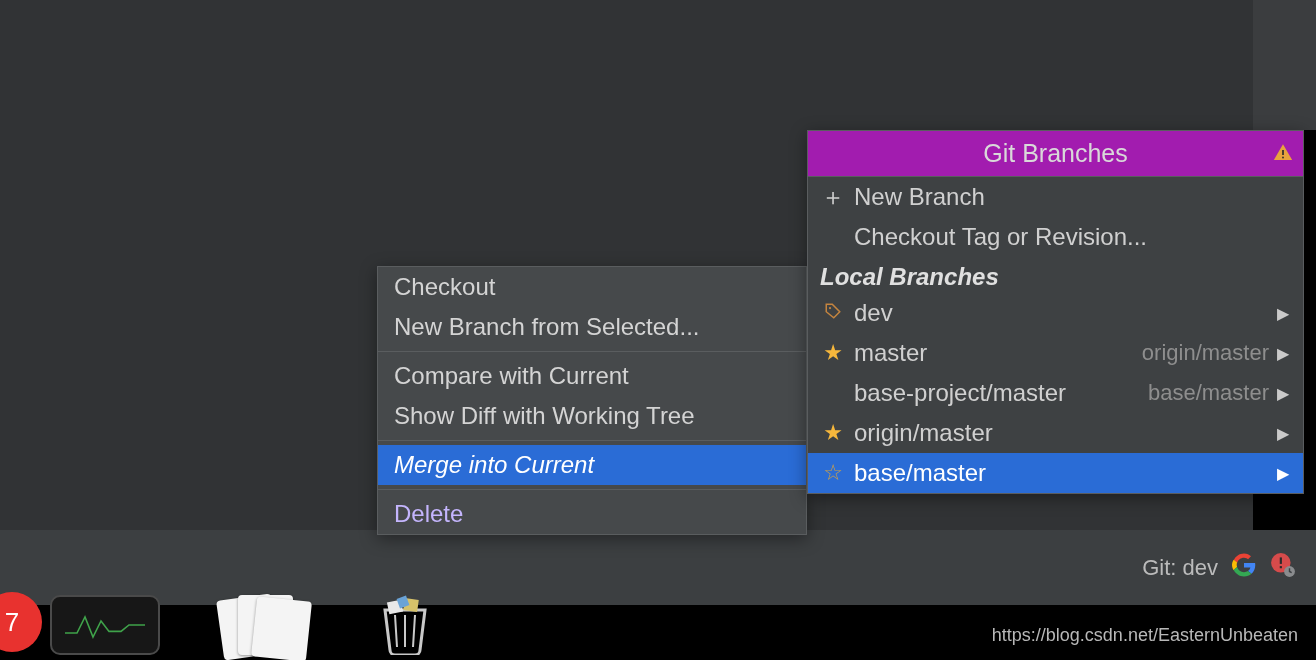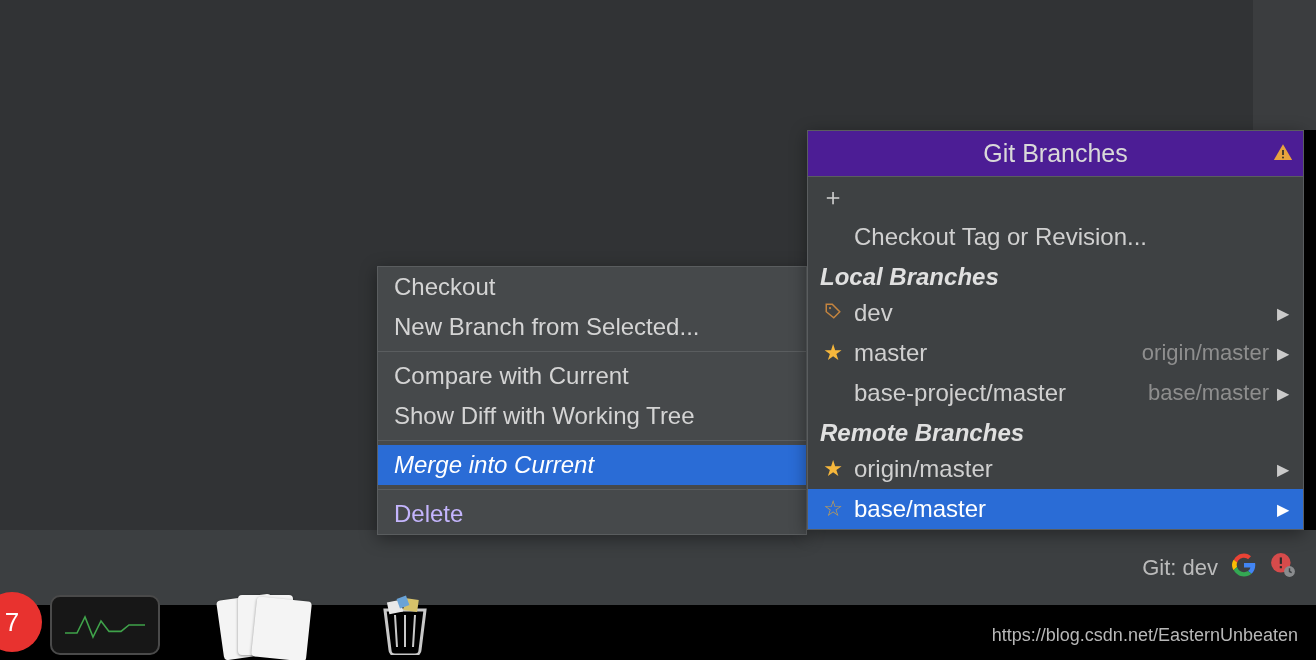--- a/index.html
+++ b/index.html
@@ -53,21 +53,21 @@
       top: 130px;
       width: 497px;
       background: #3e4143;
       border: 1px solid #5a5d5f;
       color: #d0d0d0;
       font-size: 24px;
       z-index: 10;
       box-shadow: 0 4px 16px rgba(0,0,0,0.4);
     }
     .branches-header {
-      background: #4c1d95;
+      background: #a21caf;
       text-align: center;
       padding: 8px 0;
       position: relative;
       color: #d9d9d9;
       font-size: 25px;
       border-bottom: 1px solid #5a5d5f;
     }
     .warning-tr {
       position: absolute;
       right: 10px;
@@ -240,20 +240,21 @@
           <rect x="11" y="9" width="2" height="6" fill="#2b2b2b"></rect>
           <rect x="11" y="17" width="2" height="2" fill="#2b2b2b"></rect>
         </svg>
     </span>
   </div>
 
   <div class="menu-item">
     <span class="icon-slot">
         <span class="plus-icon">＋</span>
       </span>
+    <span class="label">New Branch</span>
   </div>
   <div class="menu-item">
     <span class="icon-slot"></span>
     <span class="label">Checkout Tag or Revision...</span>
   </div>
 
   <div class="section-hdr">Local Branches</div>
 
   <div class="menu-item">
     <span class="icon-slot">
@@ -278,21 +279,20 @@
     <span class="chev">▶</span>
   </div>
 
   <div class="menu-item">
     <span class="icon-slot"></span>
     <span class="label">base-project/master</span>
     <span class="trail">base/master</span>
     <span class="chev">▶</span>
   </div>
 
-  <div class="section-hdr">Remote Branches</div>
 
   <div class="menu-item">
     <span class="icon-slot">
         <span class="star-filled">★</span>
       </span>
     <span class="label">origin/master</span>
     <span class="chev">▶</span>
   </div>
 
   <div class="menu-item selected-blue">

